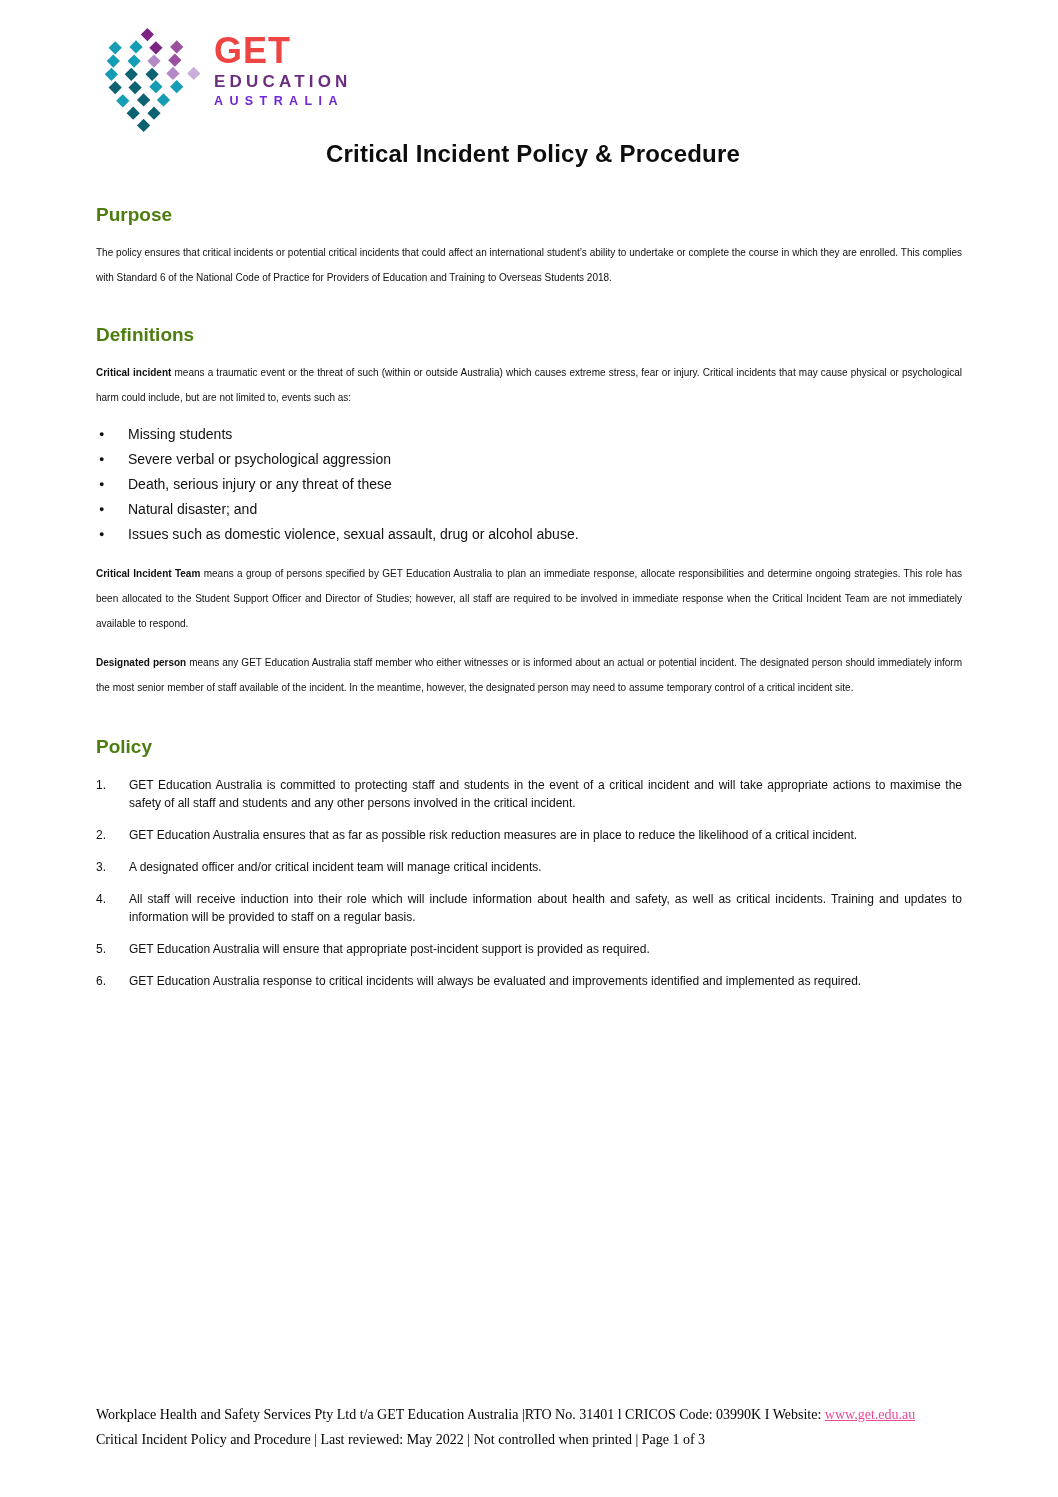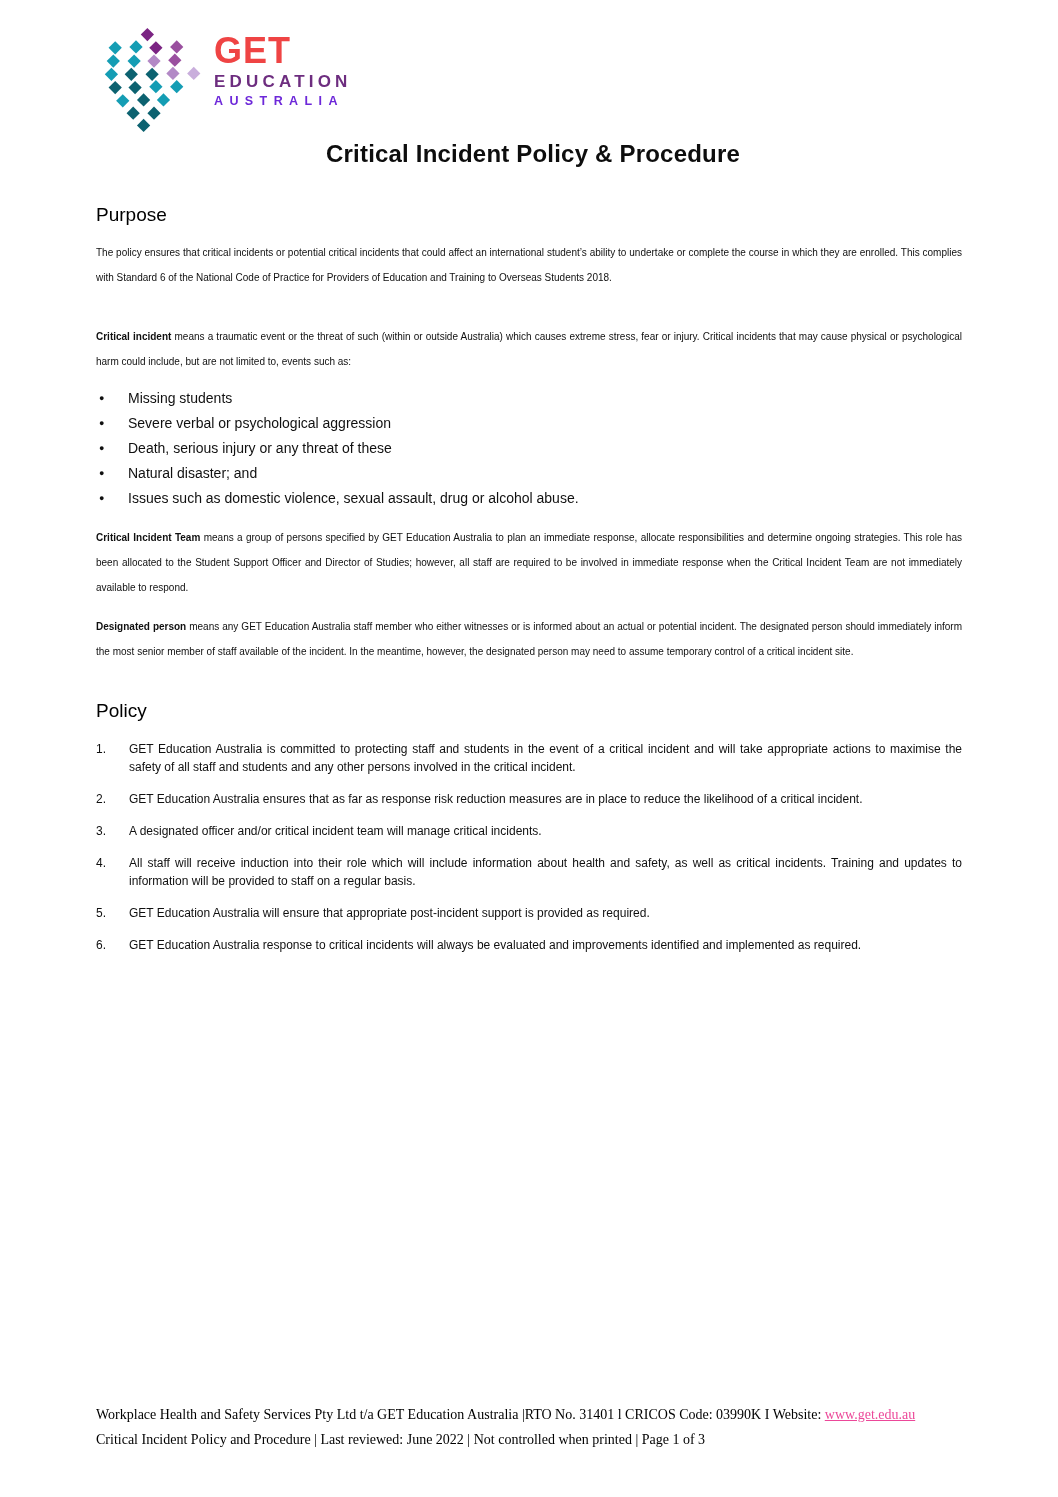--- a/index.html
+++ b/index.html
@@ -34,21 +34,21 @@
   .doc-title {
     position: absolute; top: 140px; left: 0; width: 1018px;
     text-align: center; font-size: 24px; font-weight: bold; color: #0d0d0d;
     letter-spacing: 0.2px;
     margin-left: 24px;
   }
 
   
   .content { position: absolute; top: 196px; left: 96px; width: 866px; }
   h2.sec-heading {
-    font-size: 19px; font-weight: normal; color: #000000; margin-bottom: 14px;
+    font-size: 19px; font-weight: bold; color: #4d7c0f; margin-bottom: 14px;
   }
   .sec { margin-bottom: 0; }
   .sec-purpose { margin-top: 8px; }
   .sec-definitions { margin-top: 34px; }
   .sec-policy { margin-top: 36px; }
   p.body-p {
     font-size: 10px; line-height: 25px; text-align: justify; margin-bottom: 14px;
   }
   p.body-p b { font-weight: bold; }
 
@@ -123,48 +123,49 @@
   <h1 class="doc-title">Critical Incident Policy &amp; Procedure</h1>
 
   <main class="content">
 
     <section class="sec sec-purpose">
       <h2 class="sec-heading">Purpose</h2>
       <p class="body-p">The policy ensures that critical incidents or potential critical incidents that could affect an international student’s ability to undertake or complete the course in which they are enrolled. This complies with Standard 6 of the National Code of Practice for Providers of Education and Training to Overseas Students 2018.</p>
     </section>
 
     <section class="sec sec-definitions">
+      <h2 class="sec-heading">Definitions</h2>
 
       <p class="body-p"><b>Critical incident</b><span> means a traumatic event or the threat of such (within or outside Australia) which causes extreme stress, fear or injury.  Critical incidents that may cause physical or psychological harm could include, but are not limited to, events such as:</span></p>
 
       <ul class="def-bullets">
         <li>Missing students</li>
         <li>Severe verbal or psychological aggression</li>
         <li>Death, serious injury or any threat of these</li>
         <li>Natural disaster; and</li>
         <li>Issues such as domestic violence, sexual assault, drug or alcohol abuse.</li>
       </ul>
 
       <p class="body-p"><b>Critical Incident Team</b><span> means a group of persons specified by GET Education Australia to plan an immediate response, allocate responsibilities and determine ongoing strategies. This role has been allocated to the Student Support Officer and Director of Studies; however, all staff are required to be involved in immediate response when the Critical Incident Team are not immediately available to respond.</span></p>
 
       <p class="body-p"><b>Designated person</b><span> means any GET Education Australia staff member who either witnesses or is informed about an actual or potential incident. The designated person should immediately inform the most senior member of staff available of the incident. In the meantime, however, the designated person may need to assume temporary control of a critical incident site.</span></p>
     </section>
 
     <section class="sec sec-policy">
       <h2 class="sec-heading">Policy</h2>
       <ol class="policy-list">
         <li>GET Education Australia is committed to protecting staff and students in the event of a critical incident and will take appropriate actions to maximise the safety of all staff and students and any other persons involved in the critical incident.</li>
-        <li>GET Education Australia ensures that as far as response risk reduction measures are in place to reduce the likelihood of a critical incident.</li>
+        <li>GET Education Australia ensures that as far as possible risk reduction measures are in place to reduce the likelihood of a critical incident.</li>
         <li>A designated officer and/or critical incident team will manage critical incidents.</li>
         <li>All staff will receive induction into their role which will include information about health and safety, as well as critical incidents. Training and updates to information will be provided to staff on a regular basis.</li>
         <li>GET Education Australia will ensure that appropriate post-incident support is provided as required.</li>
         <li>GET Education Australia response to critical incidents will always be evaluated and improvements identified and implemented as required.</li>
       </ol>
     </section>
 
   </main>
 
   <footer class="footer">
     <div><span>Workplace Health and Safety Services Pty Ltd t/a GET Education Australia |RTO No. 31401 l CRICOS Code: 03990K I Website: </span><a>www.get.edu.au</a></div>
-    <div>Critical Incident Policy and Procedure | Last reviewed: June 2022 | Not controlled when printed | Page 1 of 3</div>
+    <div>Critical Incident Policy and Procedure | Last reviewed: May 2022 | Not controlled when printed | Page 1 of 3</div>
   </footer>
 
 </div>
 
 </body></html>

